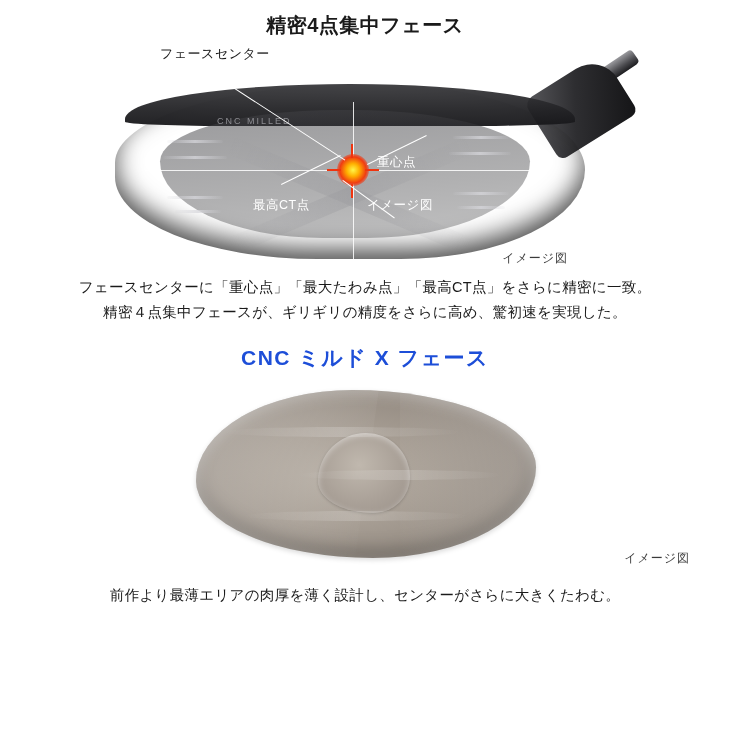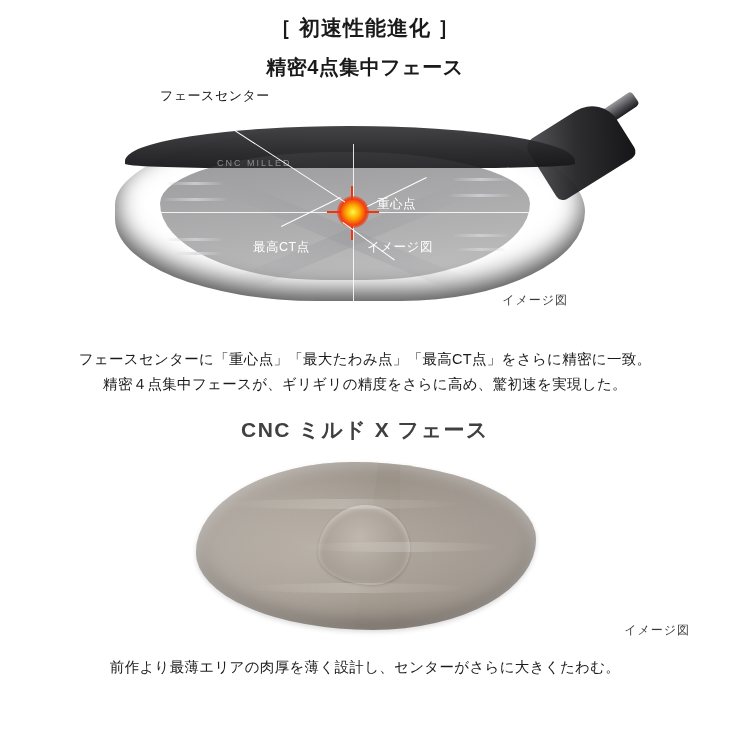--- a/index.html
+++ b/index.html
@@ -37,21 +37,21 @@
     letter-spacing: 0.5px;
     margin-top: 12px;
     color: #1a1a1a;
   }
   .title-cnc {
     text-align: center;
     font-size: 21px;
     font-weight: bold;
     letter-spacing: 1.5px;
     margin-top: 6px;
-    color: #404040;
+    color: #1d4ed8;
   }
 
   
   .fig1 {
     position: relative;
     width: 608px;
     height: 230px;
     margin-top: 6px;
   }
   .callout-top {
@@ -281,21 +281,20 @@
     color: #1a1a1a;
     letter-spacing: 0.3px;
     margin-top: 6px;
   }
 </style>
 </head>
 <body>
 
 <div class="page">
 
-  <div class="title-main">［ 初速性能進化 ］</div>
   <div class="title-sub">精密4点集中フェース</div>
 
   <div class="fig1">
 
     <div class="callout-top">フェースセンター</div>
 
     <div class="head-wrap">
       <div class="shaft"></div>
       <div class="hosel"></div>
       <div class="head-body"></div>
@@ -333,21 +332,21 @@
       <div class="leader" style="left:176px; top:112px; width:66px; transform:rotate(-26deg);"></div>
 
       <div class="lbl" style="left:272px; top:62px;">重心点</div>
       <div class="lbl" style="left:262px; top:105px;">イメージ図</div>
       <div class="lbl" style="left:148px; top:105px;">最高CT点</div>
     </div>
 
     <div class="image-note" style="top:205px;">イメージ図</div>
   </div>
 
-  <div style="margin-top:30px;">
+  <div style="">
     <div class="para">フェースセンターに「重心点」「最大たわみ点」「最高CT点」をさらに精密に一致。</div>
     <div class="para">精密４点集中フェースが、ギリギリの精度をさらに高め、驚初速を実現した。</div>
   </div>
 
   <div class="title-cnc" style="margin-top:18px;">CNC ミルド X フェース</div>
 
   <div class="fig2">
     <div class="plate">
       <div class="sheen"></div>
       <div class="sheen2"></div>

